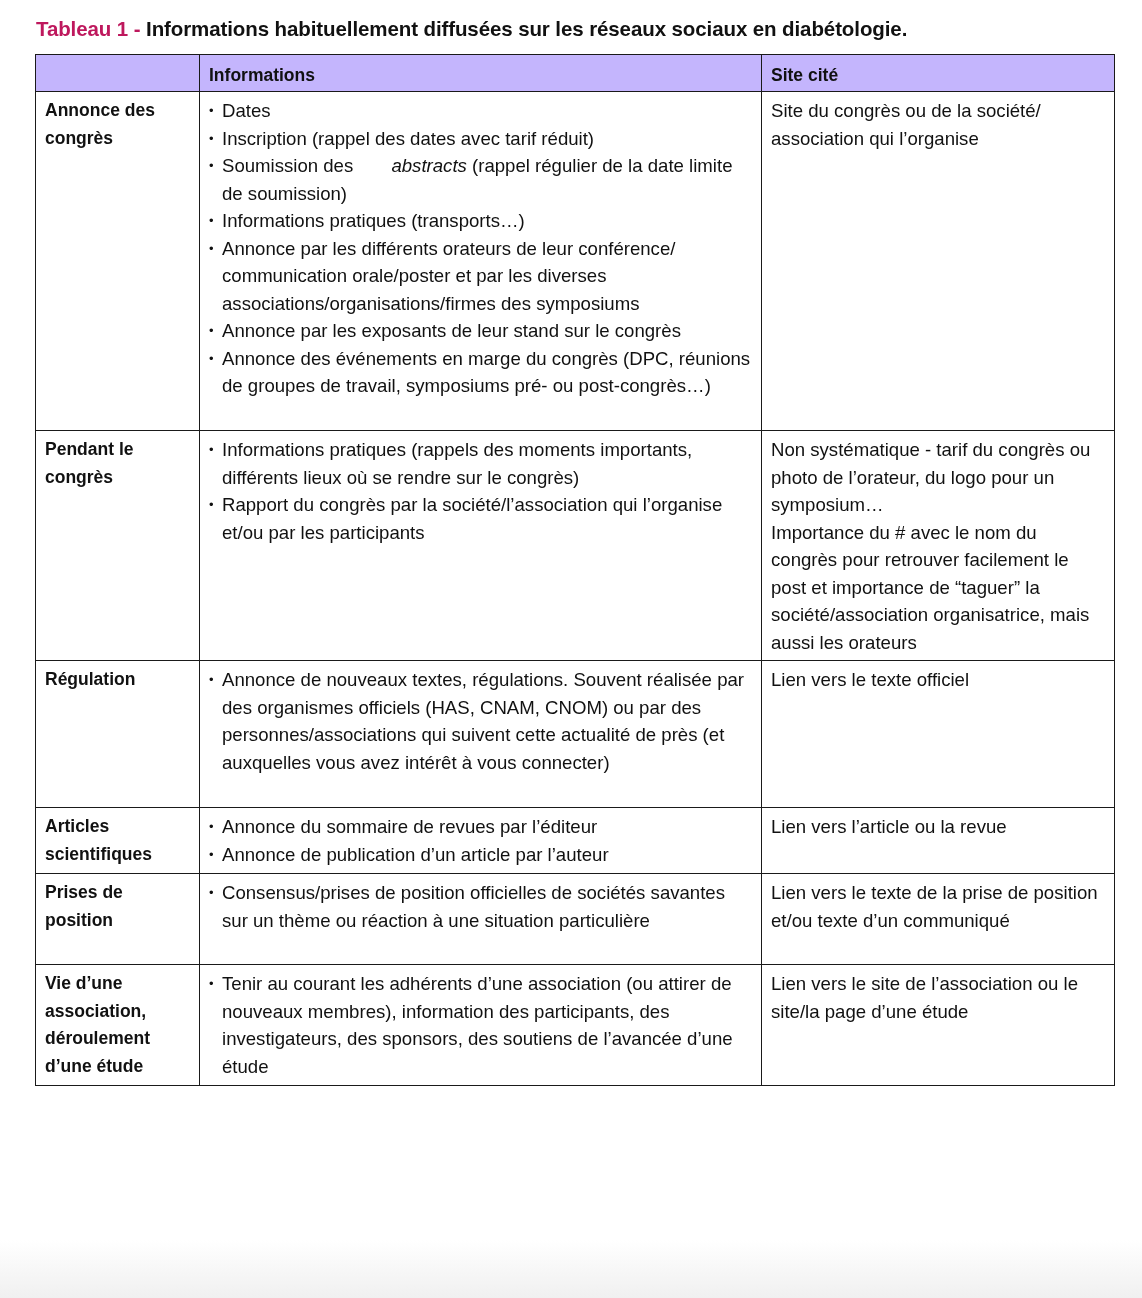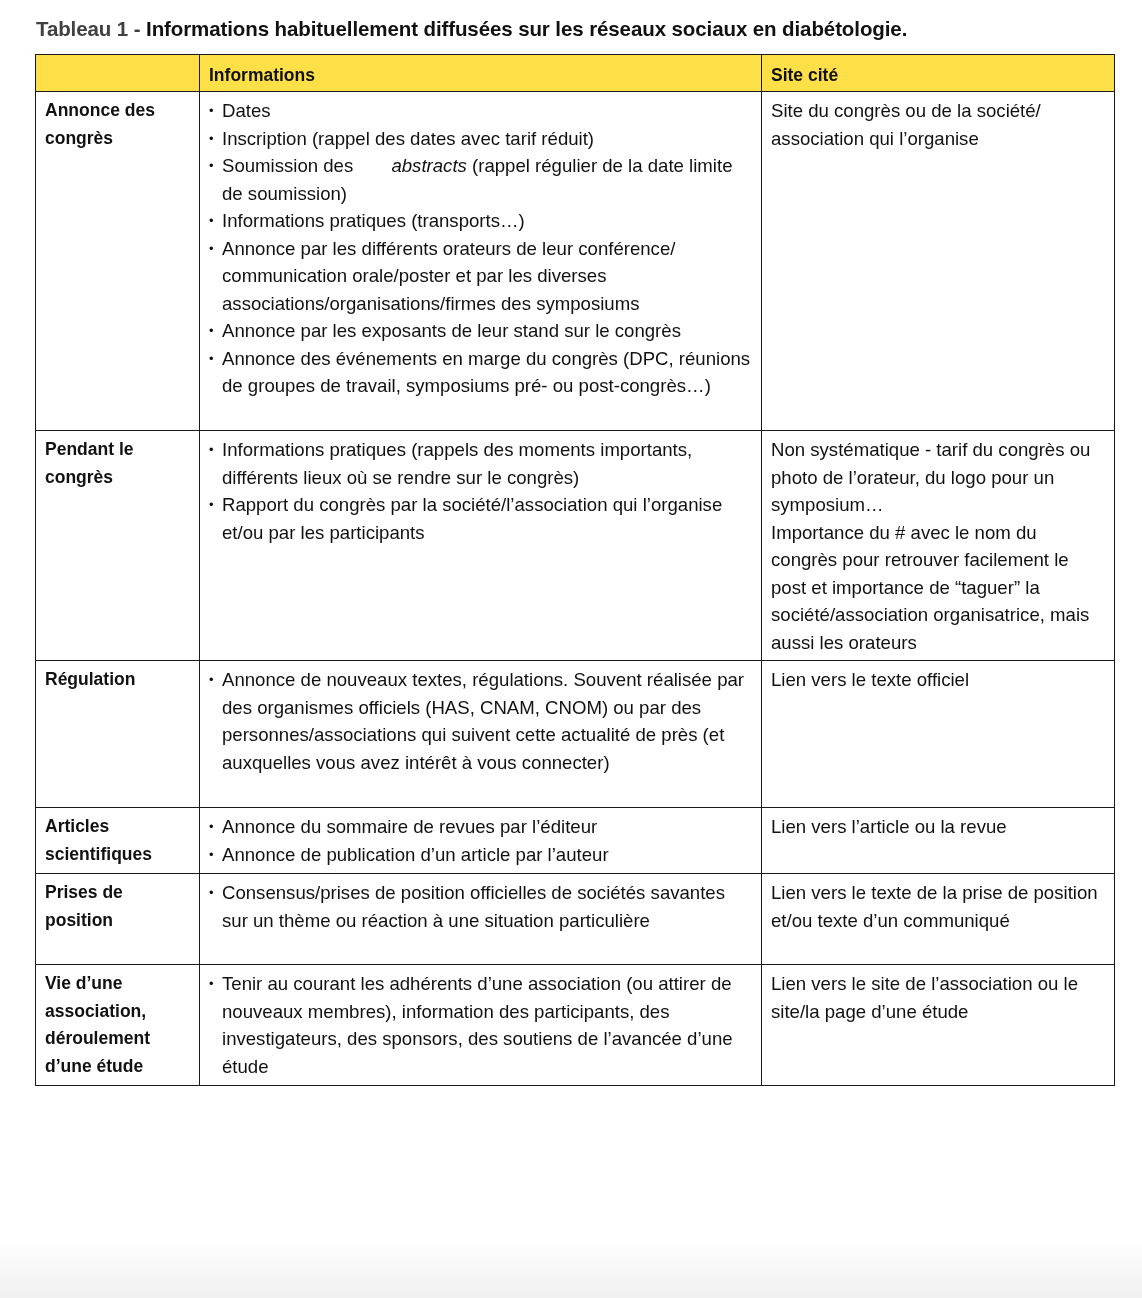--- a/index.html
+++ b/index.html
@@ -9,40 +9,40 @@
     font-family: "Liberation Sans", sans-serif;
     color: #111;
     position: relative;
     overflow: hidden;
   }
   .title {
     position: absolute; left: 36px; top: 17px;
     font-size: 20.5px; font-weight: bold; letter-spacing: -0.1px;
     color: #111; white-space: nowrap;
   }
-  .title .lead { color: #404040; }
+  .title .lead { color: #be185d; }
   table {
     position: absolute; left: 35px; top: 54px;
     border-collapse: collapse;
     table-layout: fixed;
     width: 1079px;
     font-size: 18.6px;
     line-height: 27.5px;
   }
   col.c1 { width: 164px; }
   col.c2 { width: 562px; }
   col.c3 { width: 353px; }
   th, td {
     border: 1.5px solid #1a1a1a;
     vertical-align: top;
     padding: 5px 9px 1px 9px;
     text-align: left;
   }
   thead th {
-    background: #fde047;
+    background: #c4b5fd;
     font-weight: bold;
     font-size: 17.5px;
     height: 29px;
     padding-top: 7px;
     padding-bottom: 0;
   }
   td.cat { font-weight: bold; font-size: 17.5px; }
   ul { list-style: none; margin: 0; padding: 0; }
   li { position: relative; padding-left: 13px; }
   li::before {

